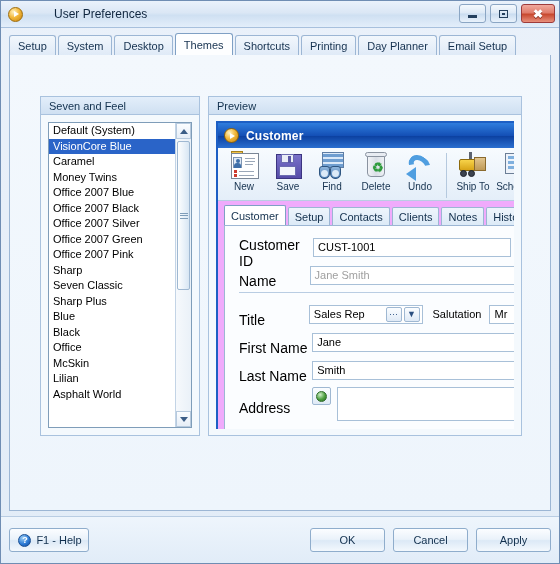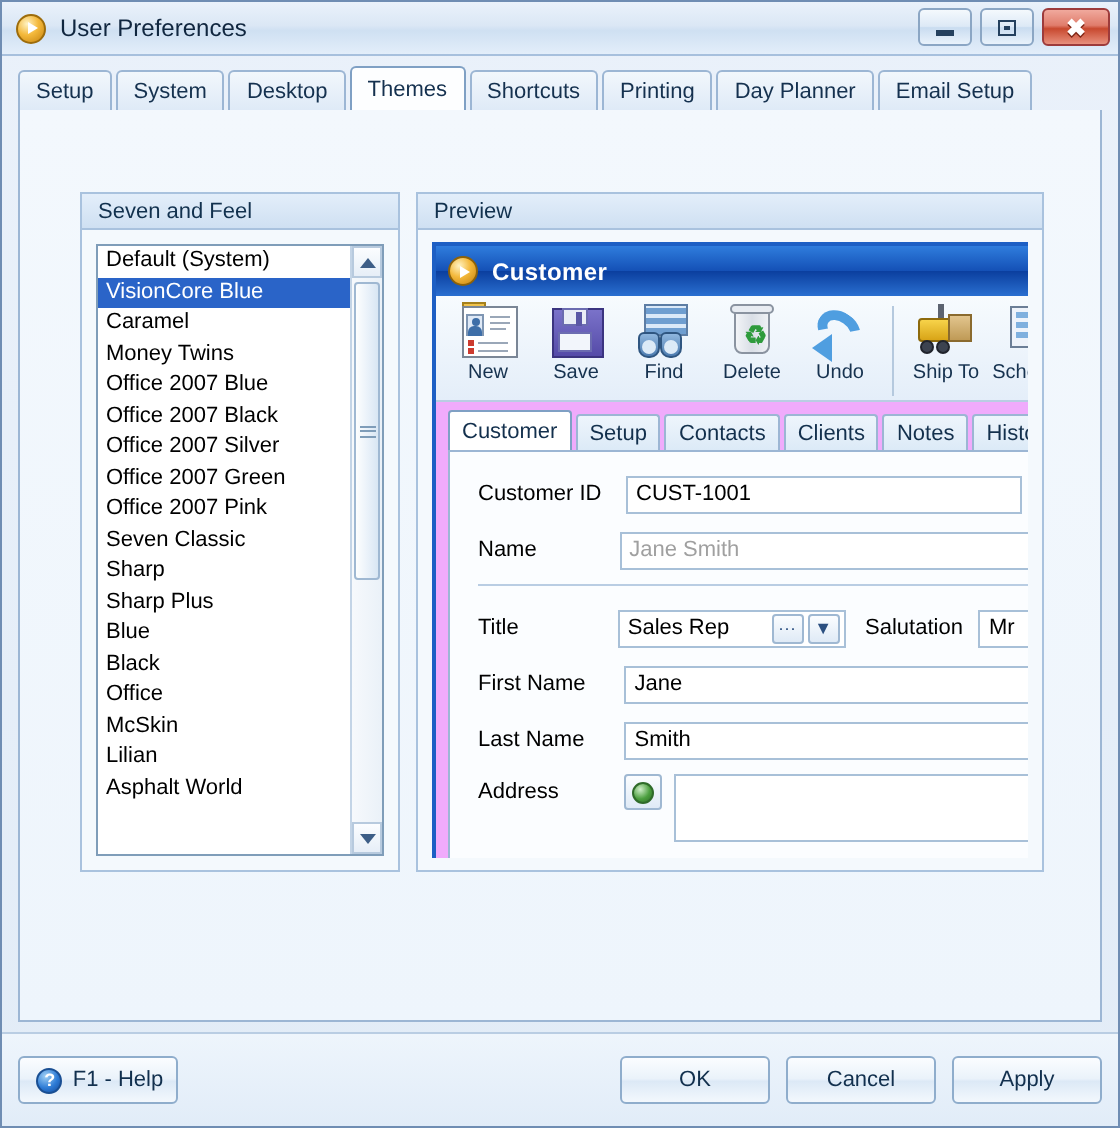--- a/index.html
+++ b/index.html
@@ -13,21 +13,21 @@
     position:absolute;left:0;top:0;width:560px;height:564px;
     box-sizing:border-box;
     border:1px solid #6f8db3;
     background:linear-gradient(180deg,#eaf1fa 0%,#e2ecf7 100%);
   }
   
   .titlebar{
     position:relative;height:27px;box-sizing:border-box;
     background:linear-gradient(180deg,#eaf2fb 0%,#dbe7f5 45%,#cfe0f2 55%,#e3eefa 100%);
     border-bottom:1px solid #a7c0dd;
-    display:flex;align-items:center;
+    display:flex;align-items:center;gap:24px;
   }
   .title-icon{
     width:15px;height:15px;margin-left:7px;border-radius:50%;
     background:radial-gradient(circle at 35% 30%,#fff3c4 0%,#f4b93c 45%,#c6820d 100%);
     border:1px solid #9d6c0b;
     display:flex;align-items:center;justify-content:center;
     box-sizing:border-box;
   }
   .title-icon i{
     width:0;height:0;border-left:5px solid #fff;
@@ -154,21 +154,21 @@
     border:1px solid #9cb6d4;border-bottom:none;border-radius:2px 2px 0 0;
     background:linear-gradient(180deg,#eef5fc 0%,#dceaf7 100%);
     margin-right:2px;font-size:11px;color:#13304d;white-space:nowrap;
   }
   .itab.active{height:20px;background:#fff;border-color:#7fa0c4;}
   .inner-panel{
     margin:0 6px 6px 6px;border:1px solid #9cb6d4;background:#fbfdff;
     box-sizing:border-box;padding:10px 0 8px 0;position:relative;
   }
   .frow{display:flex;align-items:center;height:22px;margin-bottom:6px;padding-left:14px;}
-  .flabel{width:74px;font-size:11px;color:#000;}
+  .flabel{width:74px;font-size:14px;color:#000;margin-top:12px;}
   .fin{
     height:19px;box-sizing:border-box;border:1px solid #a8c0d8;background:#fff;
     display:flex;align-items:center;padding-left:4px;font-size:11px;color:#000;
   }
   .fin.ph{color:#a0a0a0;}
   .divider{height:1px;background:#b9cde3;margin:6px 14px 10px 14px;}
   .combo-btn{
     width:16px;height:15px;margin:0 1px;box-sizing:border-box;
     border:1px solid #9fb8d2;border-radius:2px;
     background:linear-gradient(180deg,#fbfdff 0%,#dfeaf6 100%);
@@ -291,22 +291,22 @@
           <div class="list">
             <div class="litem">Default (System)</div>
             <div class="litem sel">VisionCore Blue</div>
             <div class="litem">Caramel</div>
             <div class="litem">Money Twins</div>
             <div class="litem">Office 2007 Blue</div>
             <div class="litem">Office 2007 Black</div>
             <div class="litem">Office 2007 Silver</div>
             <div class="litem">Office 2007 Green</div>
             <div class="litem">Office 2007 Pink</div>
+            <div class="litem">Sharp</div>
             <div class="litem">Seven Classic</div>
-            <div class="litem">Sharp</div>
             <div class="litem">Sharp Plus</div>
             <div class="litem">Blue</div>
             <div class="litem">Black</div>
             <div class="litem">Office</div>
             <div class="litem">McSkin</div>
             <div class="litem">Lilian</div>
             <div class="litem">Asphalt World</div>
           </div>
           <div class="vscroll">
             <div class="sbtn">

